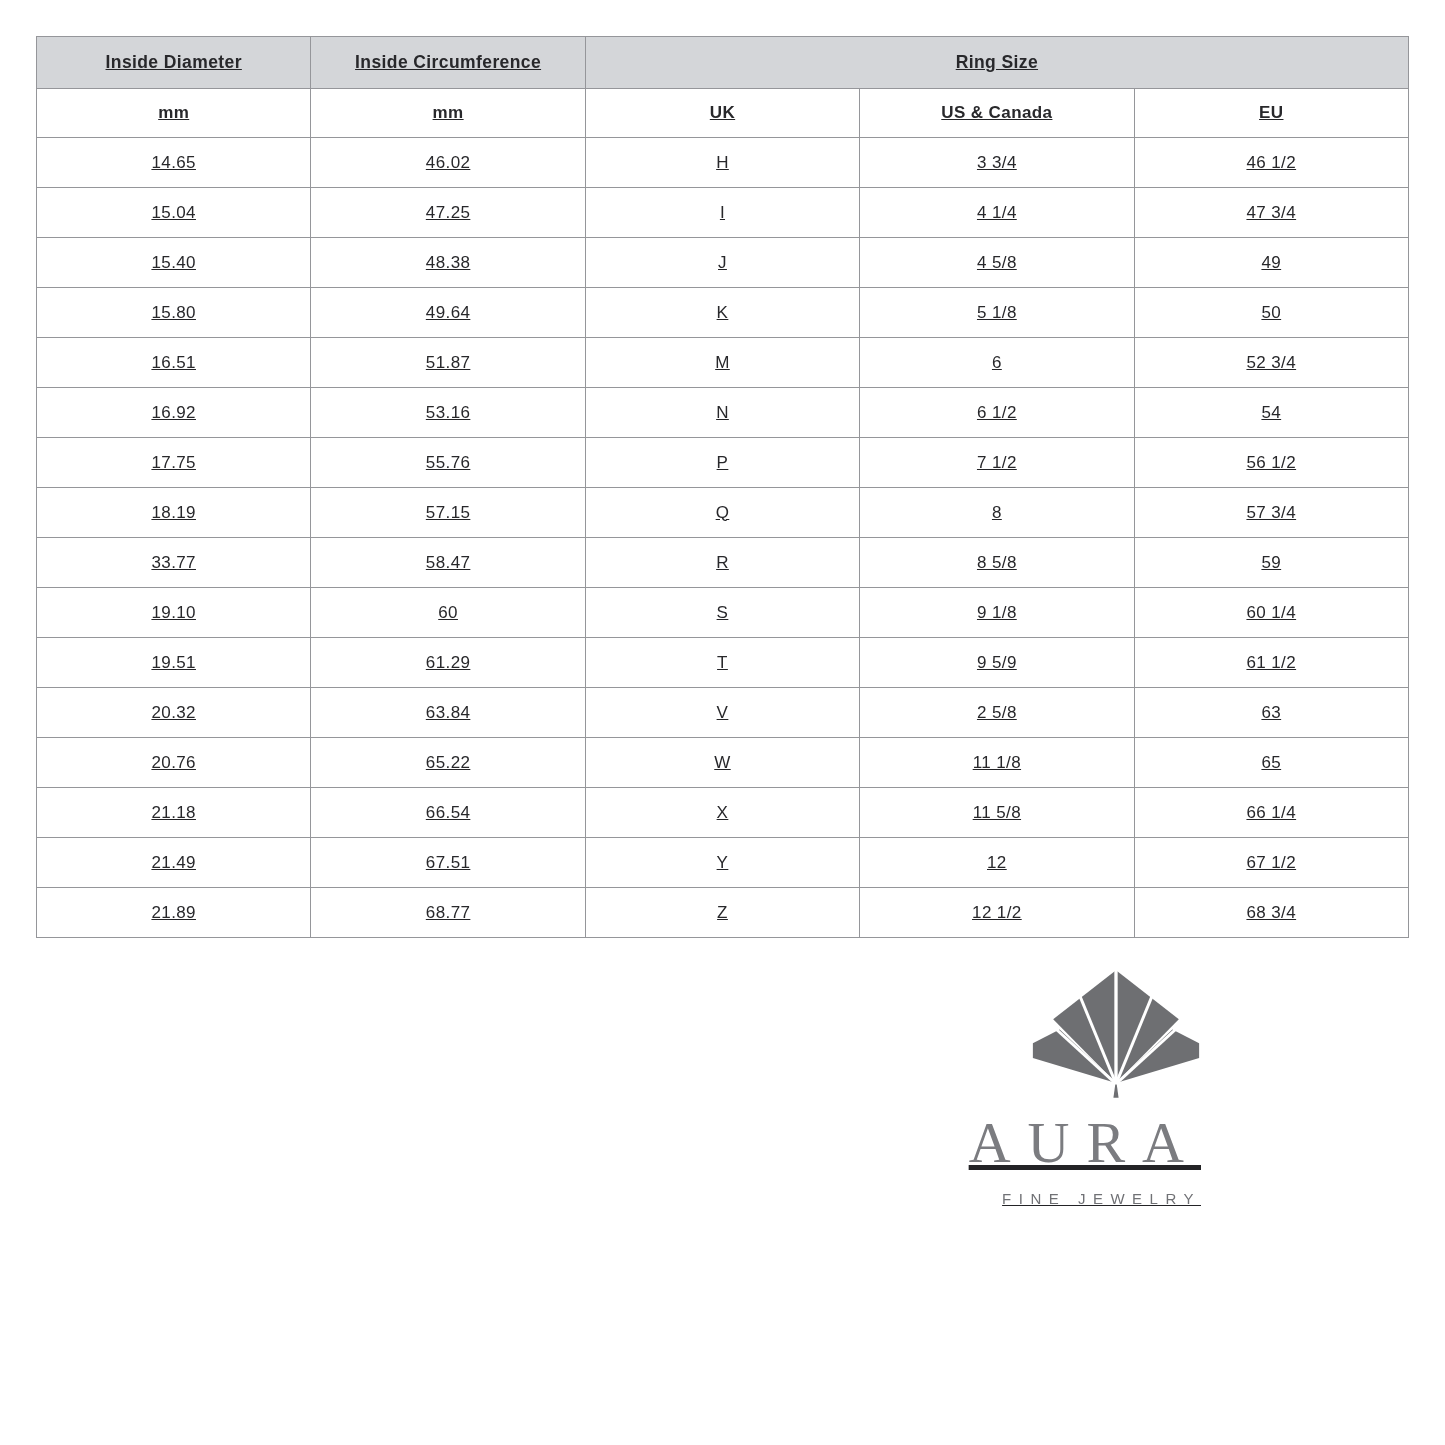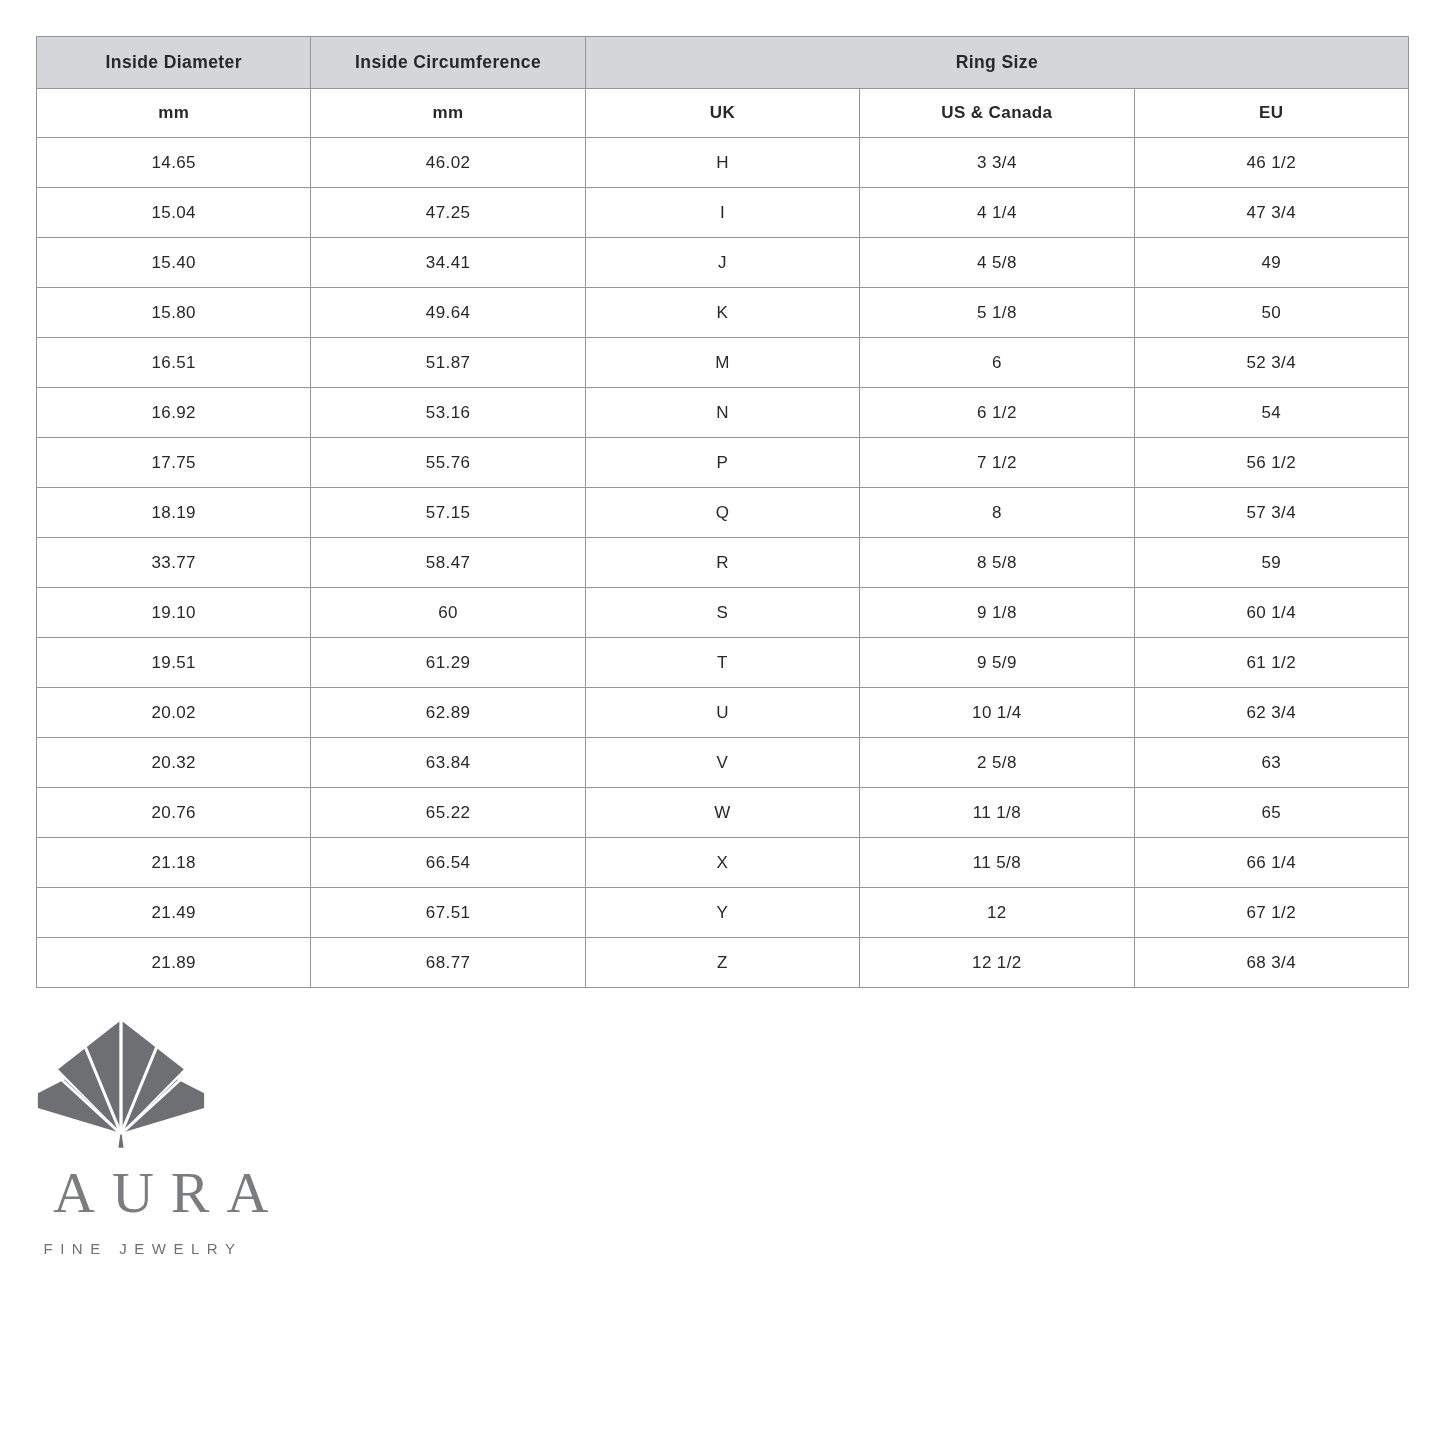--- a/index.html
+++ b/index.html
@@ -12,20 +12,21 @@
     height: 1445px;
     font-family: "Liberation Sans", sans-serif;
     color: #232326;
     overflow: hidden;
   }
   .page {
     box-sizing: border-box;
     width: 1237px;
     height: 1445px;
     padding: 36px 36px 0 36px;
+    text-decoration: underline;
   }
   table.size-table {
     width: 1373px;
     border-collapse: collapse;
     table-layout: fixed;
   }
   .size-table th, .size-table td {
     border: 1px solid #95969a;
     text-align: center;
     vertical-align: middle;
@@ -46,21 +47,21 @@
     height: 48px;
     font-size: 17px;
   }
   .size-table tbody td {
     height: 49px;
     font-weight: normal;
     background: #ffffff;
   }
   .logo-block {
     margin-top: 30px;
-    text-align: left;
+    text-align: right;
   }
   .fan-wrap {
     display: inline-block;
     line-height: 0;
   }
   .brand-name {
     font-family: "Liberation Serif", serif;
     font-size: 58px;
     font-weight: normal;
     color: #7b7c80;
@@ -115,21 +116,21 @@
         </tr>
         <tr>
           <td>15.04</td>
           <td>47.25</td>
           <td>I</td>
           <td>4 1/4</td>
           <td>47 3/4</td>
         </tr>
         <tr>
           <td>15.40</td>
-          <td>34.41</td>
+          <td>48.38</td>
           <td>J</td>
           <td>4 5/8</td>
           <td>49</td>
         </tr>
         <tr>
           <td>15.80</td>
           <td>49.64</td>
           <td>K</td>
           <td>5 1/8</td>
           <td>50</td>
@@ -175,27 +176,20 @@
           <td>S</td>
           <td>9 1/8</td>
           <td>60 1/4</td>
         </tr>
         <tr>
           <td>19.51</td>
           <td>61.29</td>
           <td>T</td>
           <td>9 5/9</td>
           <td>61 1/2</td>
-        </tr>
-        <tr>
-          <td>20.02</td>
-          <td>62.89</td>
-          <td>U</td>
-          <td>10 1/4</td>
-          <td>62 3/4</td>
         </tr>
         <tr>
           <td>20.32</td>
           <td>63.84</td>
           <td>V</td>
           <td>2 5/8</td>
           <td>63</td>
         </tr>
         <tr>
           <td>20.76</td>

